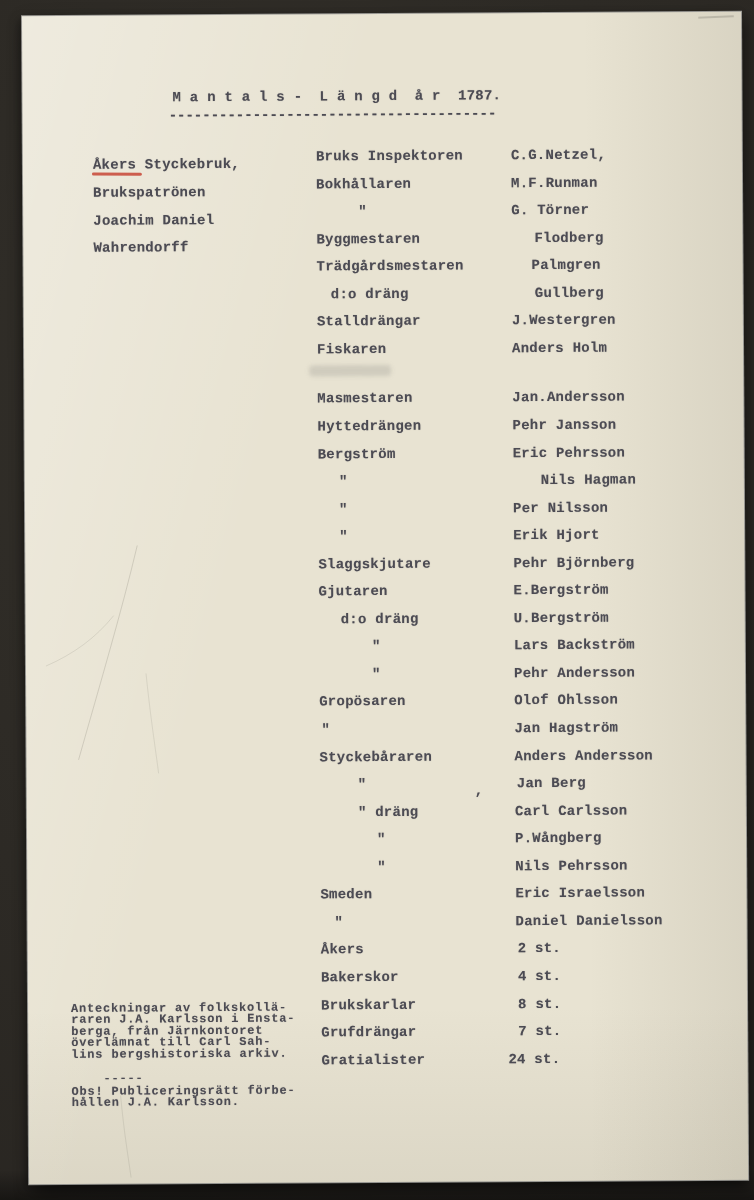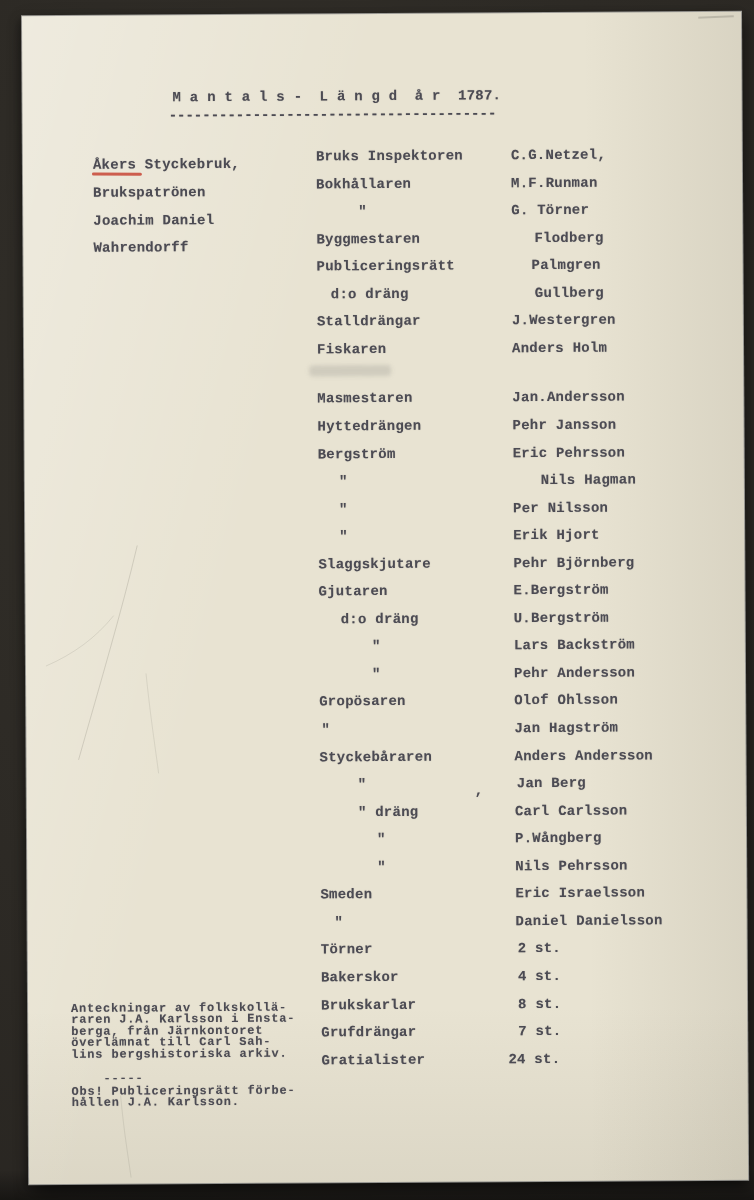--- a/index.html
+++ b/index.html
@@ -91,21 +91,21 @@
       </div>
       <div class="row" style="top: 189.1px;">
         <span class="txt cell" style="left: 335px;">"</span>
         <span class="txt cell" style="left: 488px;">G. Törner</span>
       </div>
       <div class="row" style="top: 216.65px;">
         <span class="txt cell" style="left: 293px;">Byggmestaren</span>
         <span class="txt cell" style="left: 511px;">Flodberg</span>
       </div>
       <div class="row" style="top: 244.2px;">
-        <span class="txt cell" style="left: 293px;">Publiceringsrätt</span>
+        <span class="txt cell" style="left: 293px;">Trädgårdsmestaren</span>
         <span class="txt cell" style="left: 508px;">Palmgren</span>
       </div>
       <div class="row" style="top: 271.75px;">
         <span class="txt cell" style="left: 307px;">d:o dräng</span>
         <span class="txt cell" style="left: 511px;">Gullberg</span>
       </div>
       <div class="row" style="top: 299.3px;">
         <span class="txt cell" style="left: 293px;">Stalldrängar</span>
         <span class="txt cell" style="left: 488px;">J.Westergren</span>
       </div>
@@ -187,21 +187,21 @@
       </div>
       <div class="row" style="top: 872.3px;">
         <span class="txt cell" style="left: 293px;">Smeden</span>
         <span class="txt cell" style="left: 488px;">Eric Israelsson</span>
       </div>
       <div class="row" style="top: 899.85px;">
         <span class="txt cell" style="left: 307px;">"</span>
         <span class="txt cell" style="left: 488px;">Daniel Danielsson</span>
       </div>
       <div class="row" style="top: 927.4px;">
-        <span class="txt cell" style="left: 293px;">Törner</span>
+        <span class="txt cell" style="left: 293px;">Åkers</span>
         <span class="txt cell" style="left: 490px;">2 st.</span>
       </div>
       <div class="row" style="top: 954.95px;">
         <span class="txt cell" style="left: 293px;">Bakerskor</span>
         <span class="txt cell" style="left: 490px;">4 st.</span>
       </div>
       <div class="row" style="top: 982.5px;">
         <span class="txt cell" style="left: 293px;">Brukskarlar</span>
         <span class="txt cell" style="left: 490px;">8 st.</span>
       </div>

